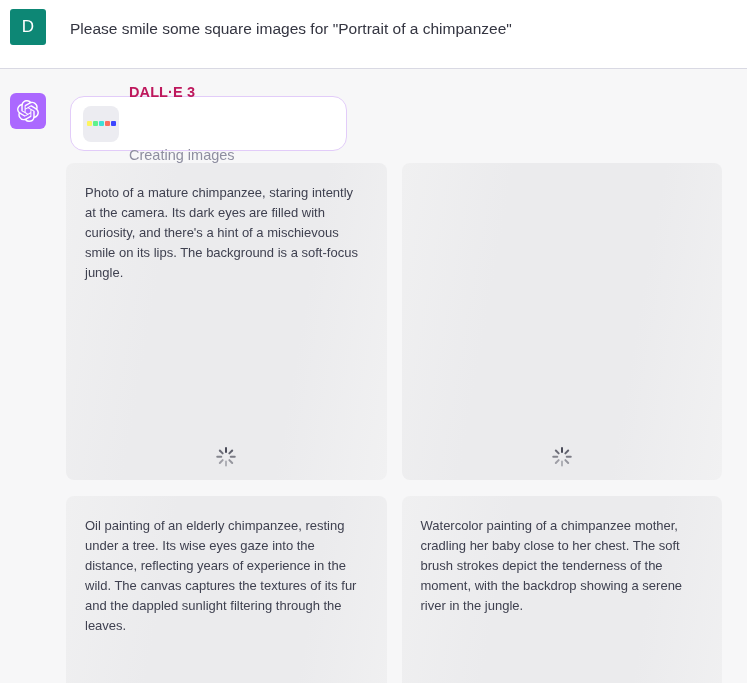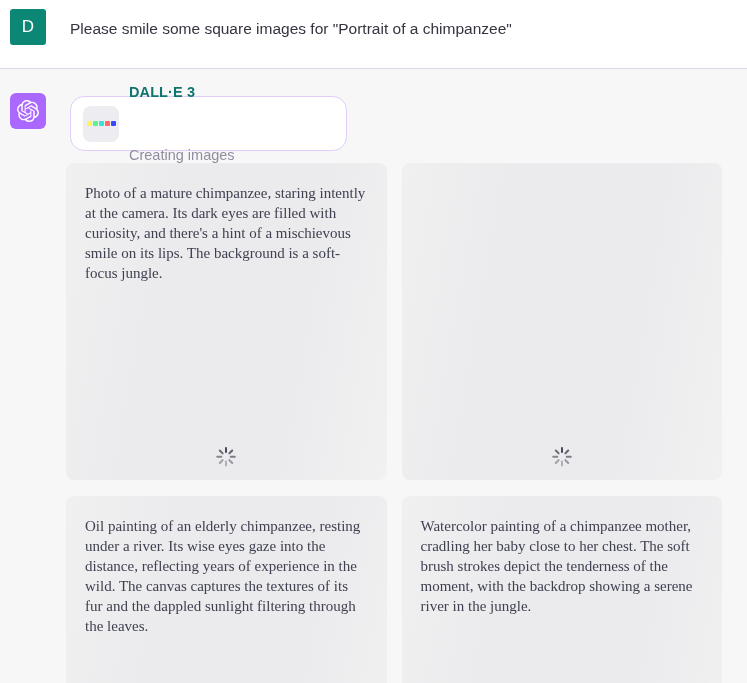--- a/index.html
+++ b/index.html
@@ -76,21 +76,21 @@
   }
   .tool-icon span {
     width: 5px; height: 5px;
     border-radius: 1px;
     display: block;
   }
   .tool-meta { margin-left: 10px; }
   .tool-title {
     font-size: 14.5px;
     font-weight: 700;
-    color: #0f766e;
+    color: #be185d;
     line-height: 18px;
     letter-spacing: .1px;
   }
   .tool-status {
     font-size: 14.5px;
     color: #8e8ea0;
     line-height: 17px;
     margin-top: 46px;
   }
 
@@ -105,24 +105,23 @@
     row-gap: 16px;
   }
   .ph-card {
     position: relative;
     border-radius: 8px;
     background: linear-gradient(100deg, #f0f0f1 0%, #ebebed 30%, #ebebed 70%, #f1f1f2 100%);
     padding: 20px 19px;
     overflow: hidden;
   }
   .ph-card p {
-    font-size: 15px;
+    font-size: 13px;
     line-height: 20px;
     color: #3f4150;
-    font-family: Liberation Serif, serif;
   }
 
   
   .spinner {
     position: absolute;
     left: 50%; bottom: 16px;
     width: 20px; height: 20px;
     margin-left: -10px;
     animation: rot 1s steps(8) infinite;
   }
@@ -197,21 +196,21 @@
           <i></i>
           <i></i>
           <i></i>
           <i></i>
           <i></i>
           <i></i>
           <i></i>
         </div>
     </div>
     <div class="ph-card">
-      <p>Oil painting of an elderly chimpanzee, resting under a river. Its wise eyes gaze into the distance, reflecting years of experience in the wild. The canvas captures the textures of its fur and the dappled sunlight filtering through the leaves.</p>
+      <p>Oil painting of an elderly chimpanzee, resting under a tree. Its wise eyes gaze into the distance, reflecting years of experience in the wild. The canvas captures the textures of its fur and the dappled sunlight filtering through the leaves.</p>
 
     </div>
     <div class="ph-card">
       <p>Watercolor painting of a chimpanzee mother, cradling her baby close to her chest. The soft brush strokes depict the tenderness of the moment, with the backdrop showing a serene river in the jungle.</p>
 
     </div>
   </div>
 </div>
 
 </body></html>

